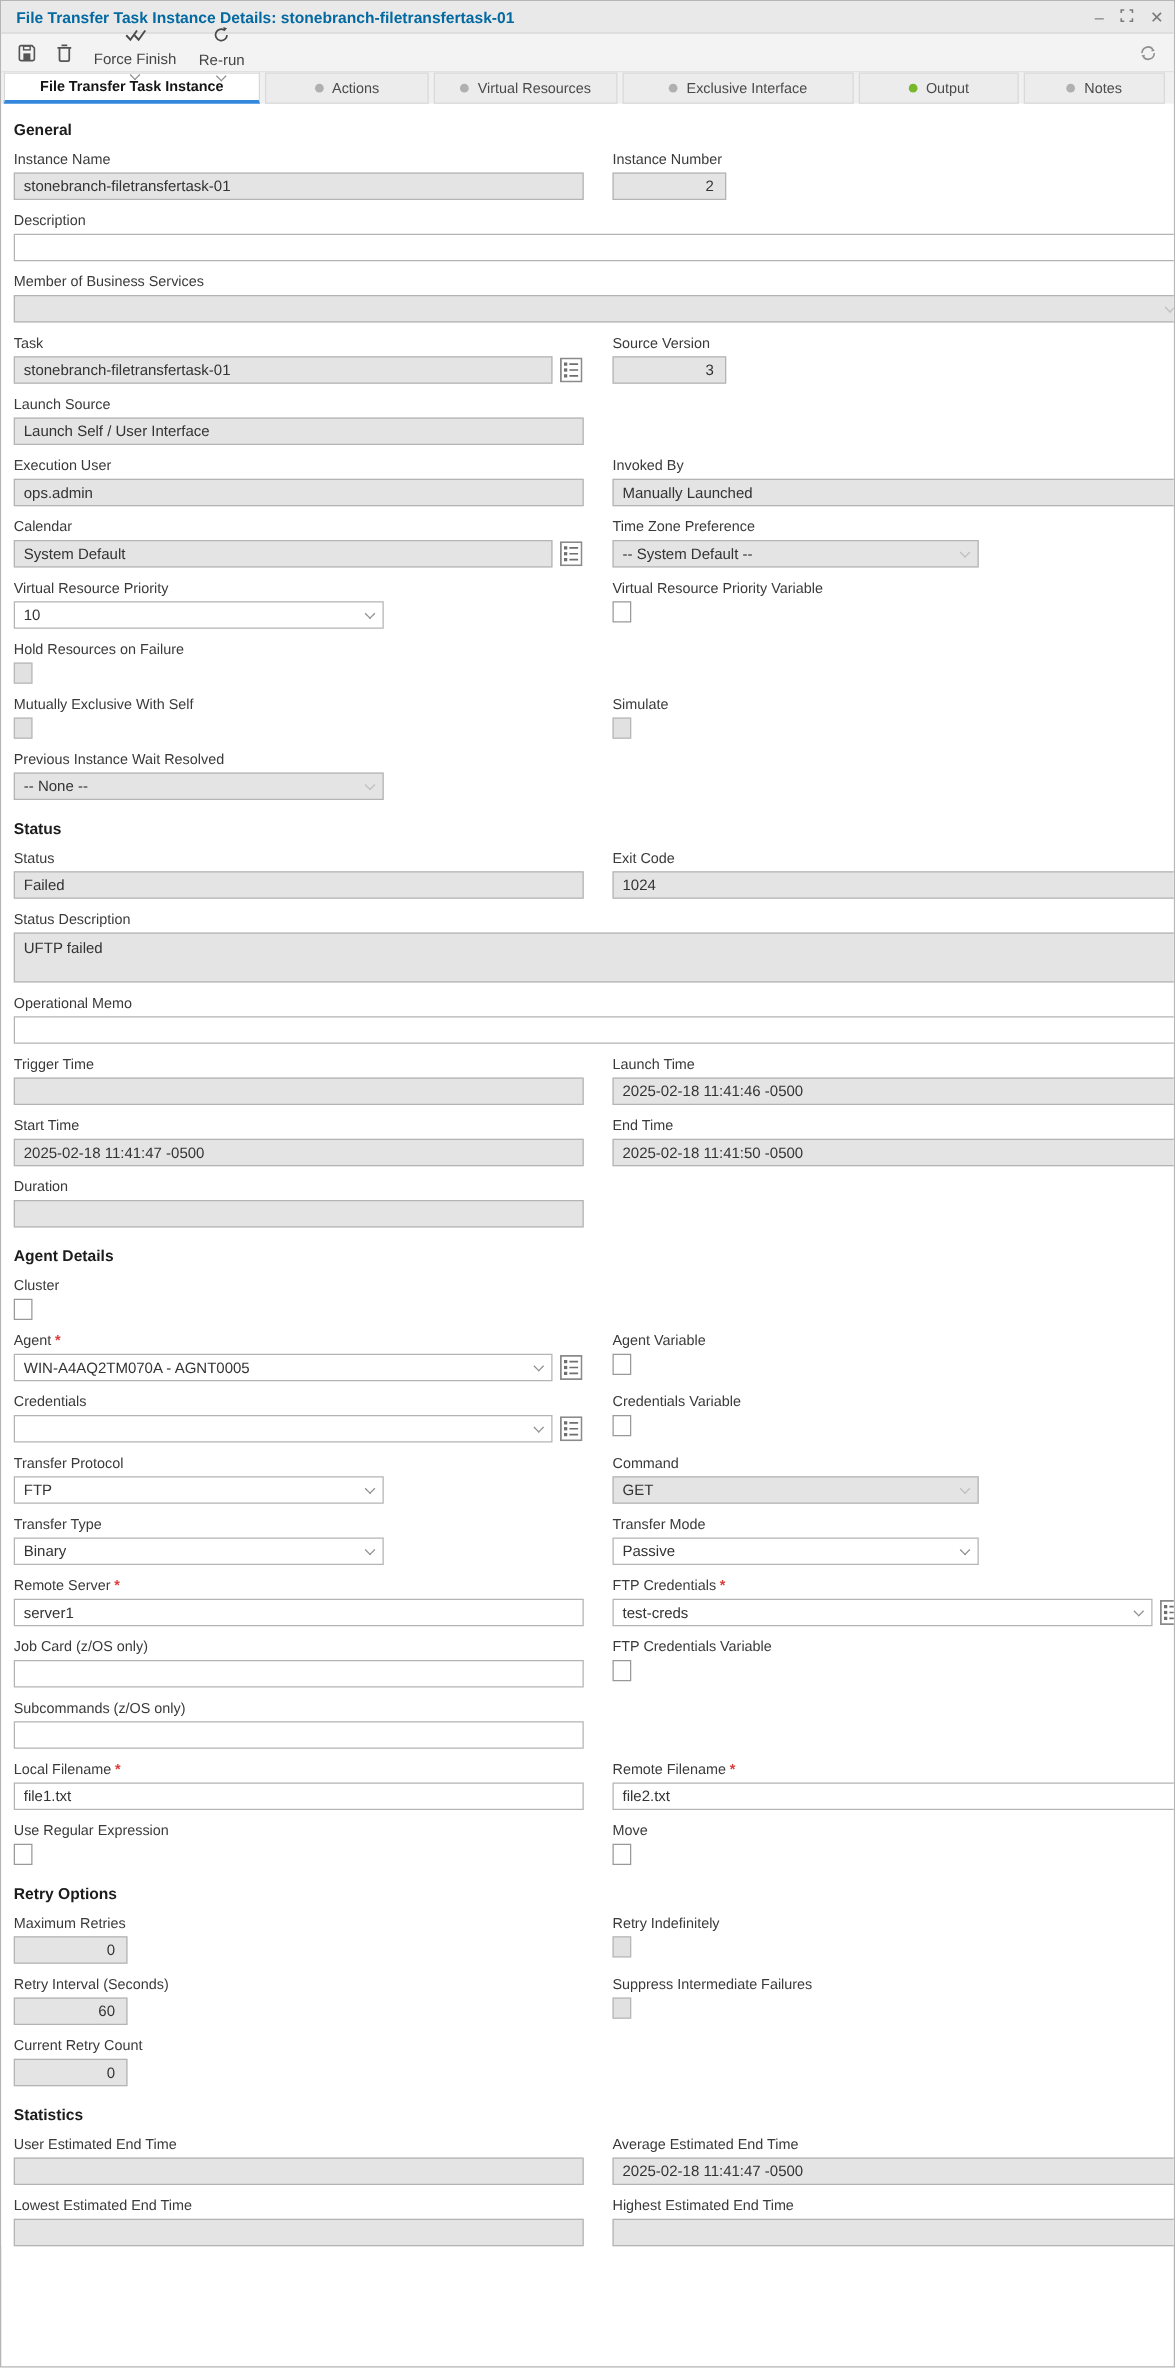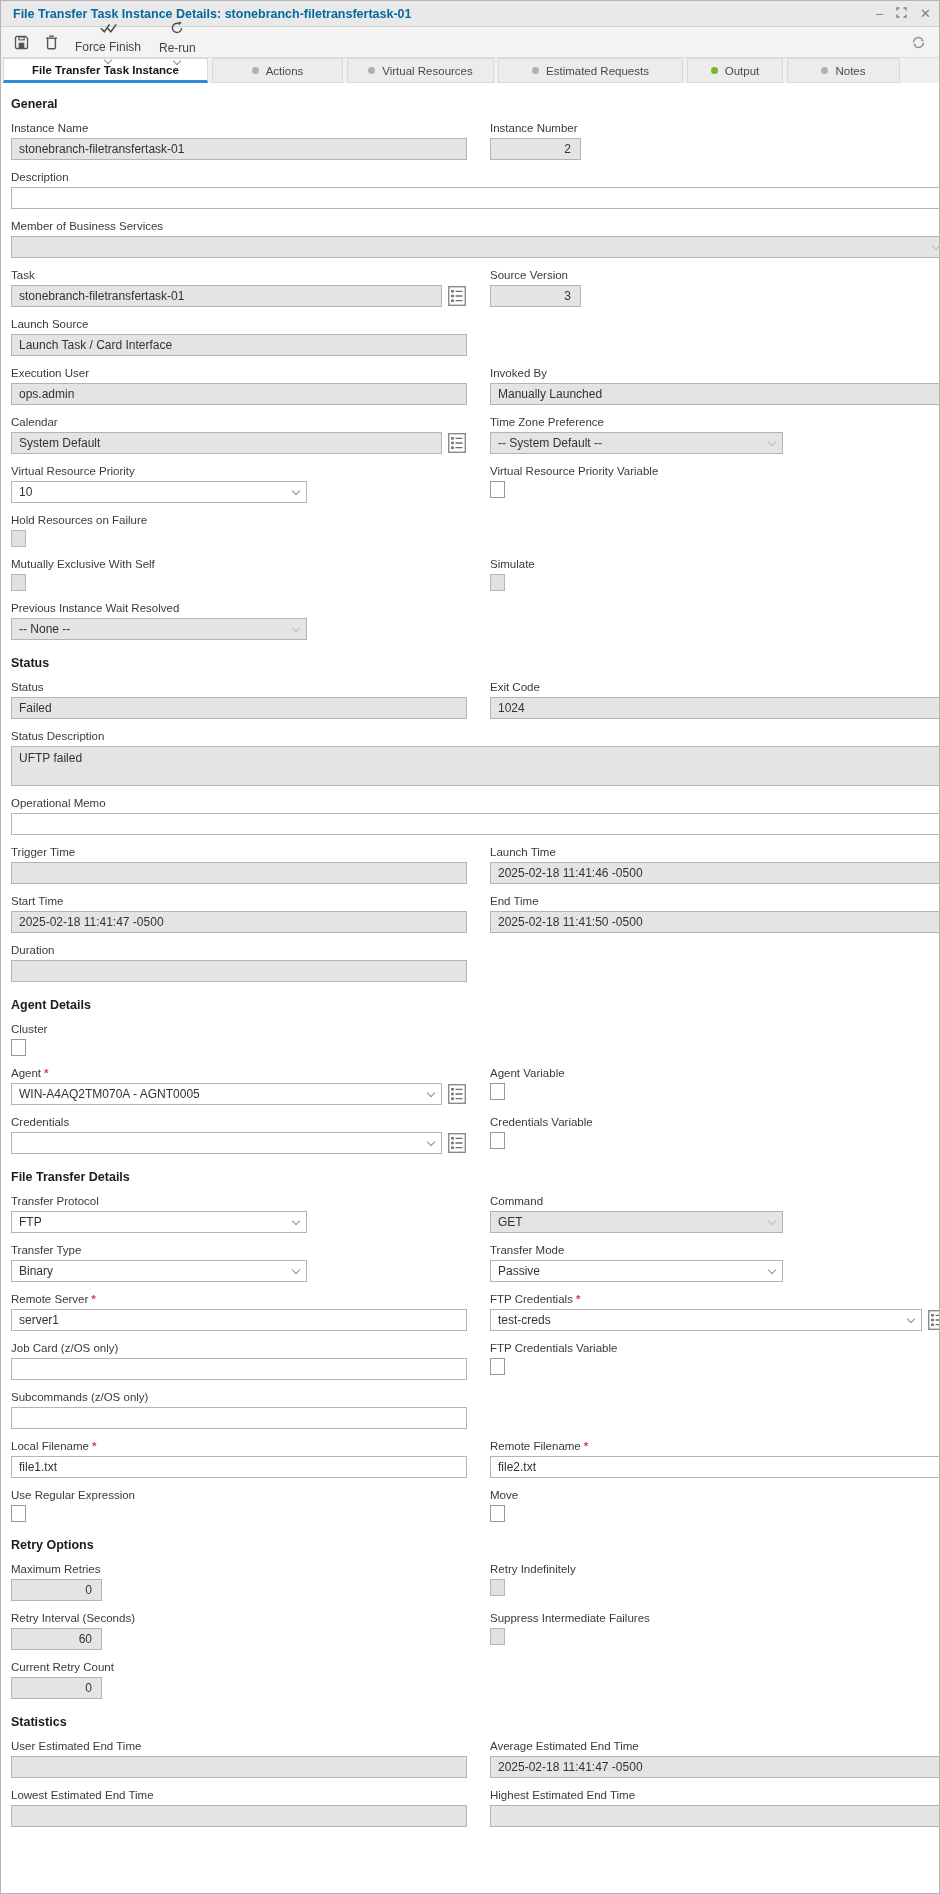--- a/index.html
+++ b/index.html
@@ -120,23 +120,23 @@
     <div class="tab" style="width:131px">
         <span class="dot"></span>
         <span>Actions</span>
       </div>
     <div class="tab" style="width:147px">
         <span class="dot"></span>
         <span>Virtual Resources</span>
       </div>
     <div class="tab" style="width:185px">
         <span class="dot"></span>
-        <span>Estimated Requests</span>
-      </div>
-    <div class="tab" style="width:96px">
+        <span>Exclusive Interface</span>
+      </div>
+    <div class="tab" style="width:128px">
         <span class="dot green"></span>
         <span>Output</span>
       </div>
     <div class="tab" style="width:113px">
         <span class="dot"></span>
         <span>Notes</span>
       </div>
   </div>
 
   <div class="content">
@@ -202,21 +202,21 @@
           </div>
         <div class="ro num">3</div>
       </div>
     </div>
 
     <div class="row">
       <div>
         <div class="lbl">
             <span>Launch Source</span>
           </div>
-        <div class="ro">Launch Task / Card Interface</div>
+        <div class="ro">Launch Self / User Interface</div>
       </div>
       <div></div>
     </div>
 
     <div class="row">
       <div>
         <div class="lbl">
             <span>Execution User</span>
           </div>
         <div class="ro">ops.admin</div>
@@ -448,21 +448,20 @@
         </div>
       </div>
       <div>
         <div class="lbl">
             <span>Credentials Variable</span>
           </div>
         <div class="cb"></div>
       </div>
     </div>
 
-    <div class="section-h">File Transfer Details</div>
 
     <div class="row">
       <div>
         <div class="lbl">
             <span>Transfer Protocol</span>
           </div>
         <div class="sel w296">
             <span>FTP</span>
           </div>
       </div>

